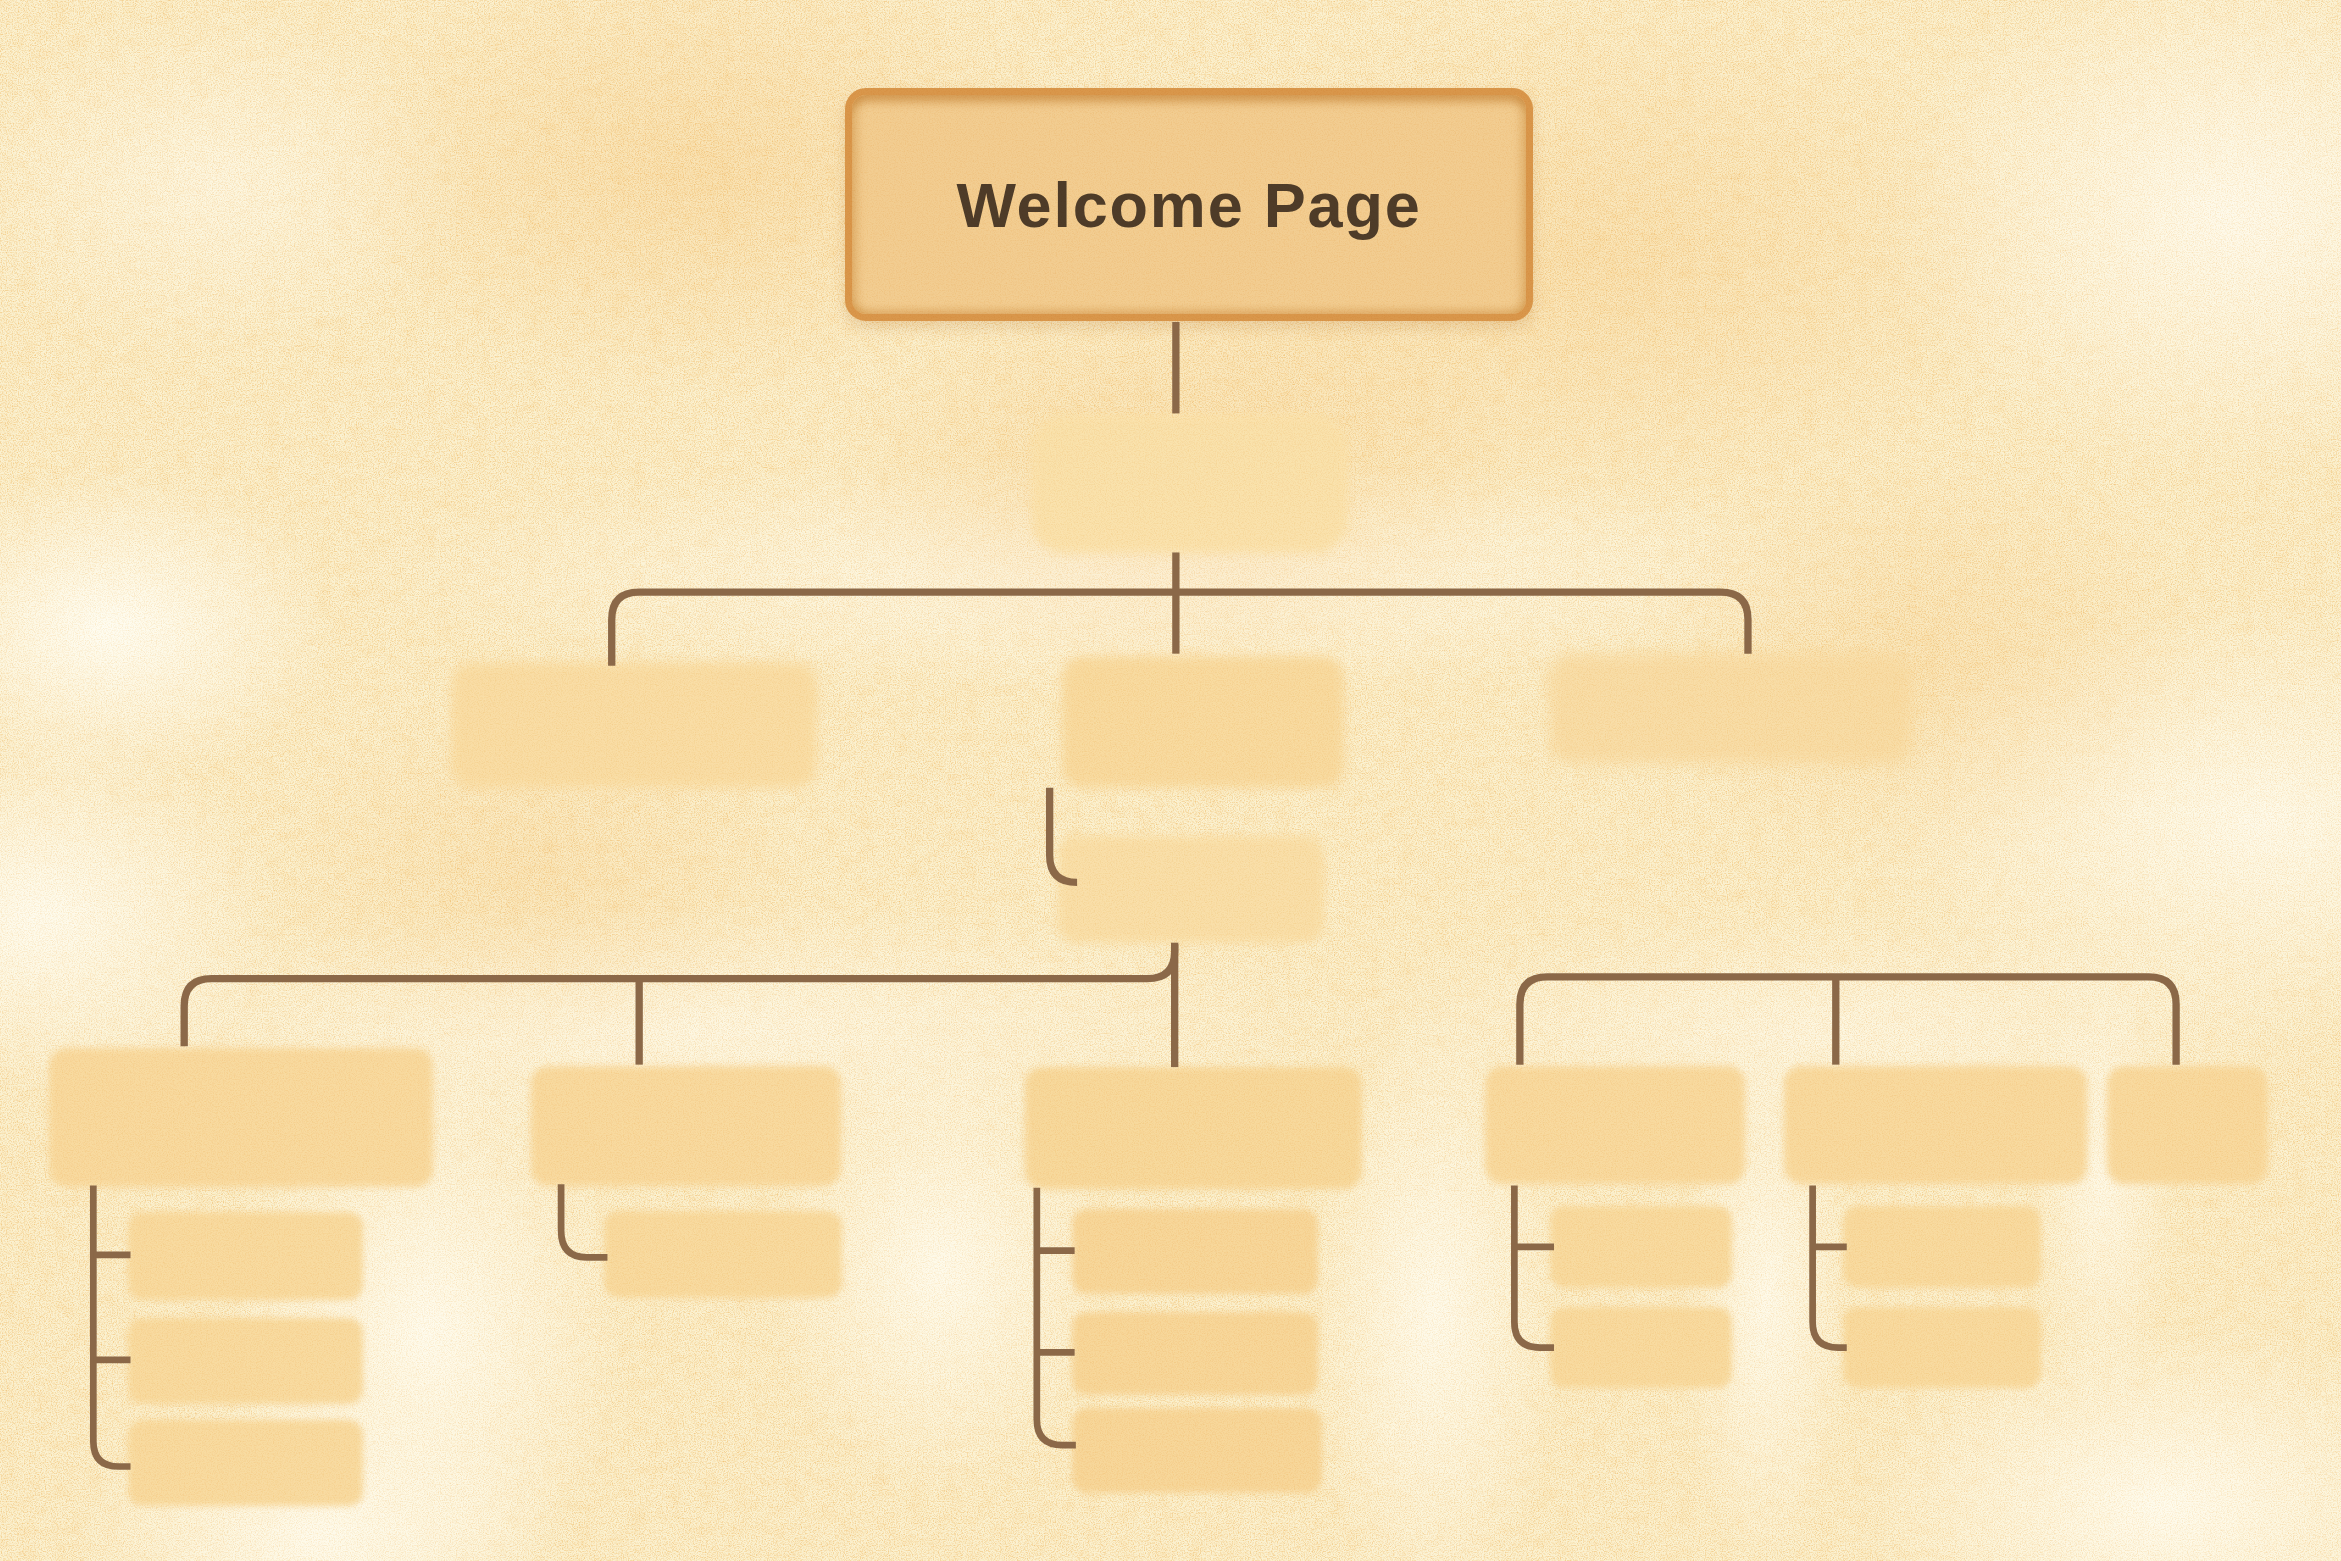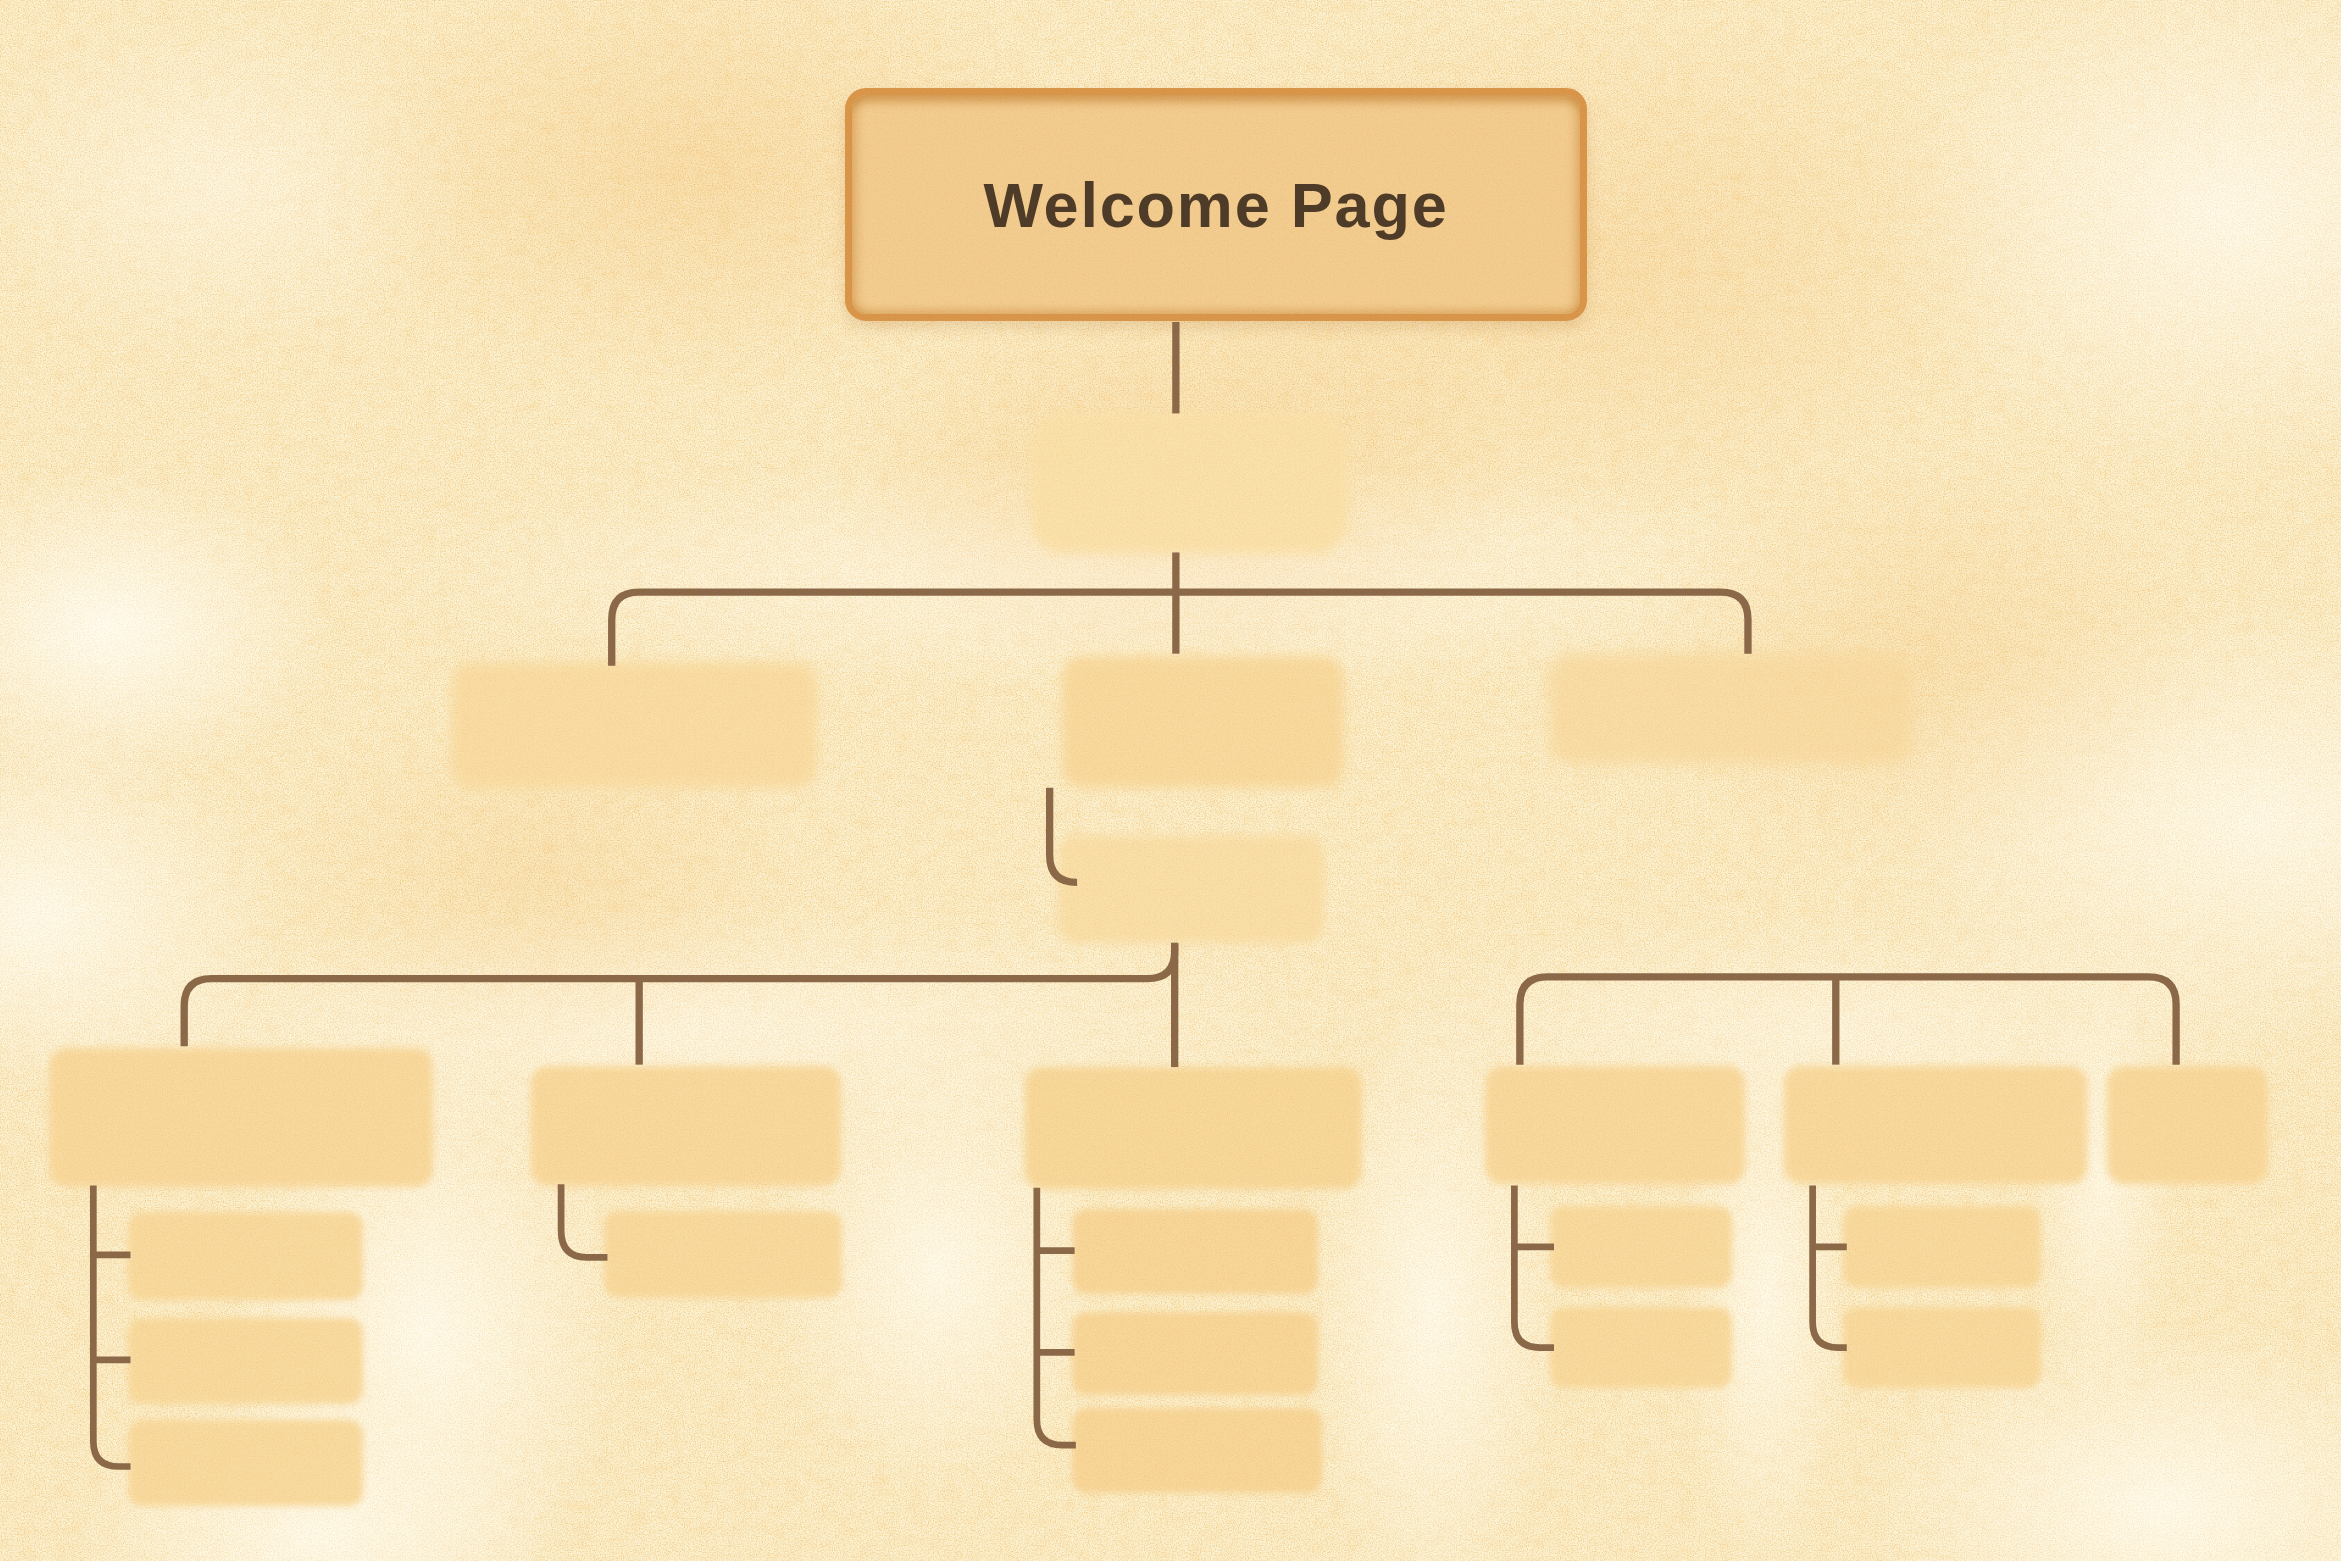--- a/index.html
+++ b/index.html
@@ -32,21 +32,21 @@
       radial-gradient(488px 366px at 2226px 213px, rgba(255,252,242,.8), transparent 72%),
       radial-gradient(366px 244px at 213px 183px, rgba(255,252,242,.5), transparent 72%),
       radial-gradient(549px 305px at 2257px 823px, rgba(255,253,243,.75), transparent 72%);
   }
   #nodes{z-index:3;}
   #grain-over{z-index:4;opacity:.35;mix-blend-mode:multiply;}
   #connectors{z-index:5;}
   .node{position:absolute;background:#F8D99D;border-radius:17px;filter:blur(3.7px);opacity:.95;}
   .child{border-radius:14.6px;filter:blur(3px);background:#F8DA9E;}
   #node-welcome-page{
-    left:845px;top:88px;width:742px;height:233px;border-radius:21px;
+    left:845px;top:88px;width:688px;height:233px;border-radius:21px;
     background:#F2CD91;border:7.3px solid #D9974B;box-sizing:border-box;
     filter:none;opacity:1;z-index:6;
     box-shadow:
       inset 0 11px 8.5px -3.7px rgba(191,122,43,.55),
       inset 0 -8.5px 7.3px -3.7px rgba(203,140,60,.40),
       inset 11px 0 8.5px -4.9px rgba(203,140,60,.35),
       inset -11px 0 8.5px -4.9px rgba(203,140,60,.35),
       0 6.1px 13.4px rgba(180,120,50,.22);
     display:flex;align-items:center;justify-content:center;text-align:center;
   }

